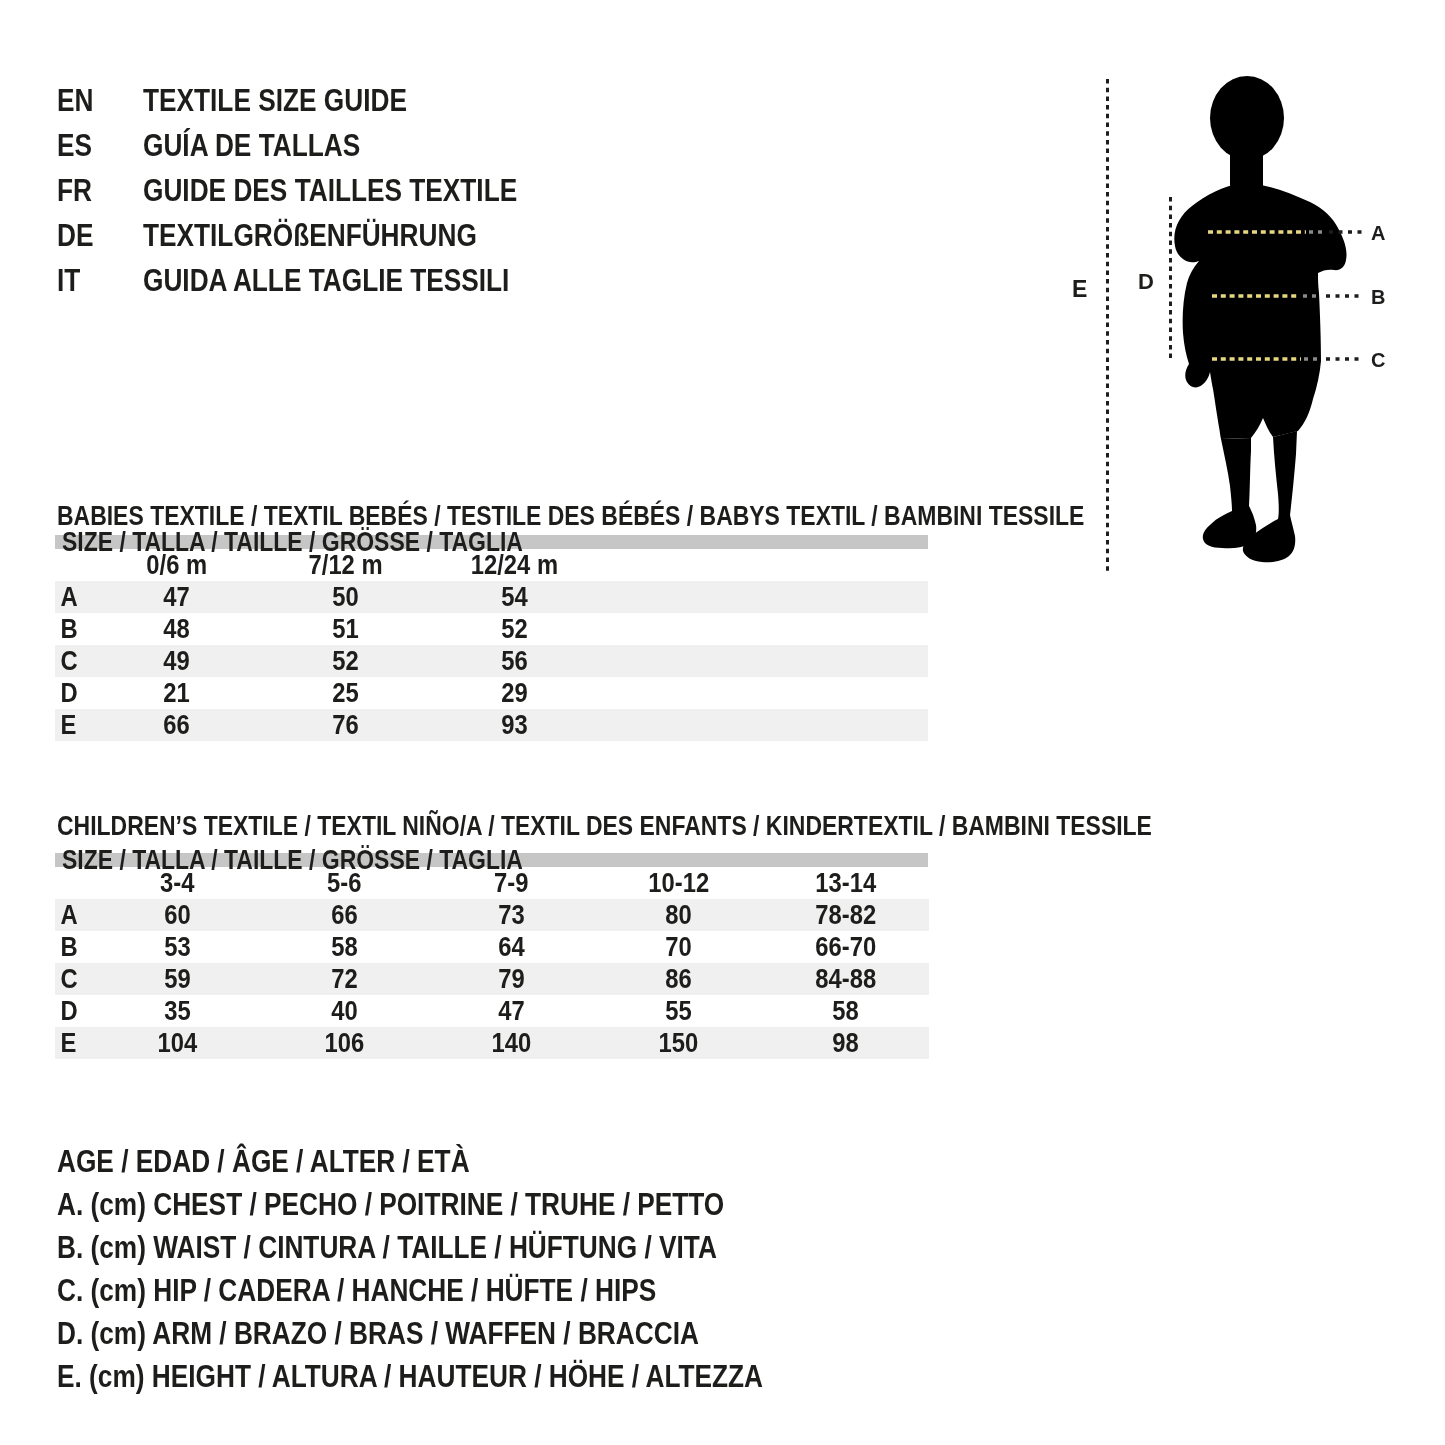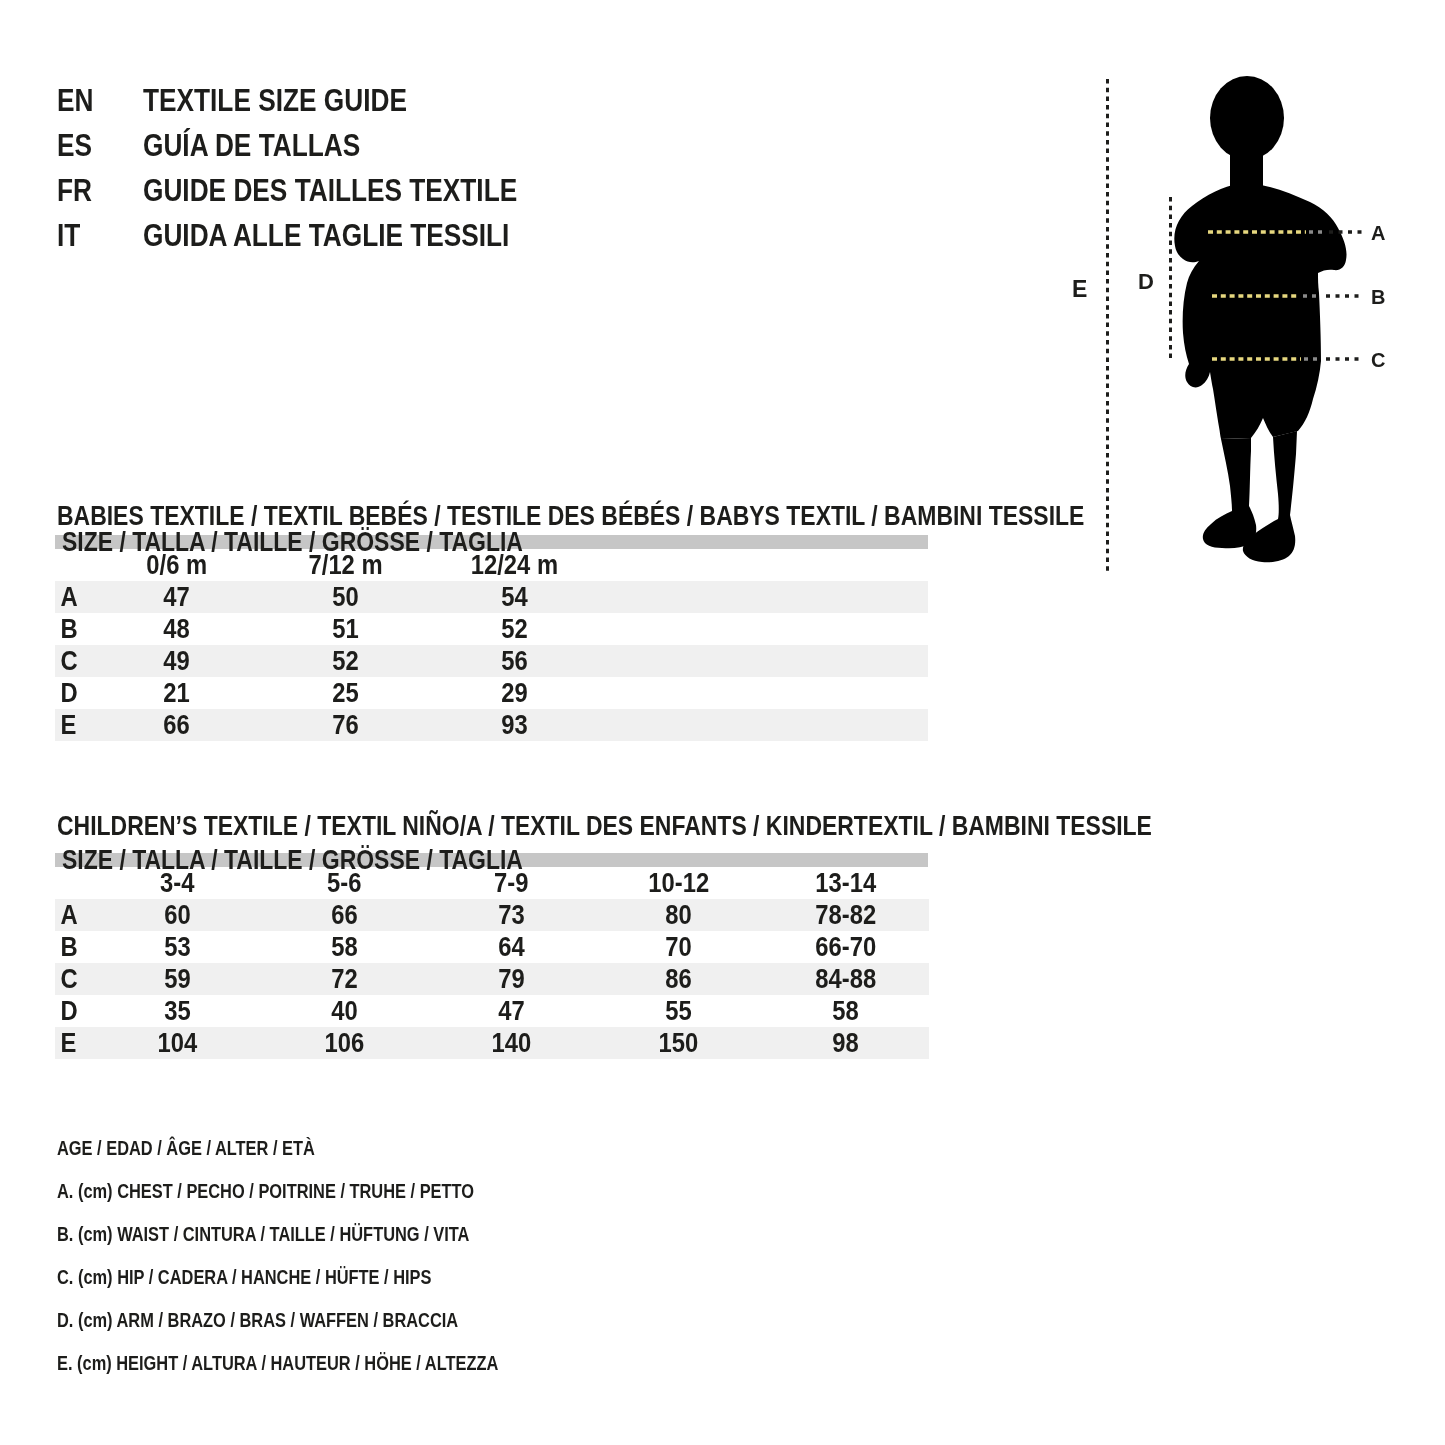--- a/index.html
+++ b/index.html
@@ -24,21 +24,21 @@
   .table-wrap{position:absolute;left:55px;width:873px;}
   .size-bar{height:14px;background:#c6c6c6;display:flex;align-items:center;padding-left:7px;font-size:28px;}
   table{border-collapse:collapse;table-layout:fixed;width:873px;}
   td{height:31px;padding:0;font-size:28px;vertical-align:middle;text-align:center;}
   tr.head td{height:28px;}
   tr.stripe{background:#f0f0f0;}
   td.rowlabel{text-align:left;padding-left:4px;}
 
   
   .legend{position:absolute;left:57px;top:1137px;}
-  .legend-row{height:43px;display:flex;align-items:flex-start;font-size:20px;}
+  .legend-row{height:43px;display:flex;align-items:flex-end;font-size:32px;}
 
   
   .figure{position:absolute;left:1060px;top:55px;}
   .sil{fill:#000000;stroke:none;}
   .dv{stroke:#1d1d1b;stroke-width:3;stroke-dasharray:4.5 4.2;fill:none;}
   .dy{stroke:#e6d77f;stroke-width:3.5;stroke-dasharray:5 3.8;fill:none;}
   .dg{stroke:#8a8a8a;stroke-width:3.5;stroke-dasharray:4 5;fill:none;}
   .dk{stroke:#1d1d1b;stroke-width:3.5;stroke-dasharray:4 5.5;fill:none;}
   .figlabel{font-family:"Liberation Sans",sans-serif;font-weight:bold;fill:#1d1d1b;}
 </style>
@@ -50,20 +50,24 @@
     <span class="lang-code"><span class="cond">EN</span></span>
     <span class="cond">TEXTILE SIZE GUIDE</span>
   </div>
   <div class="lang-row">
     <span class="lang-code"><span class="cond">ES</span></span>
     <span class="cond">GUÍA DE TALLAS</span>
   </div>
   <div class="lang-row">
     <span class="lang-code"><span class="cond">FR</span></span>
     <span class="cond">GUIDE DES TAILLES TEXTILE</span>
+  </div>
+  <div class="lang-row">
+    <span class="lang-code"><span class="cond">DE</span></span>
+    <span class="cond">TEXTILGRÖßENFÜHRUNG</span>
   </div>
   <div class="lang-row">
     <span class="lang-code"><span class="cond">IT</span></span>
     <span class="cond">GUIDA ALLE TAGLIE TESSILI</span>
   </div>
 </div>
 
 <svg class="figure" width="385" height="545" viewBox="0 0 385 545">
 
   <line class="dv" x1="47.5" y1="24" x2="47.5" y2="517"></line>

